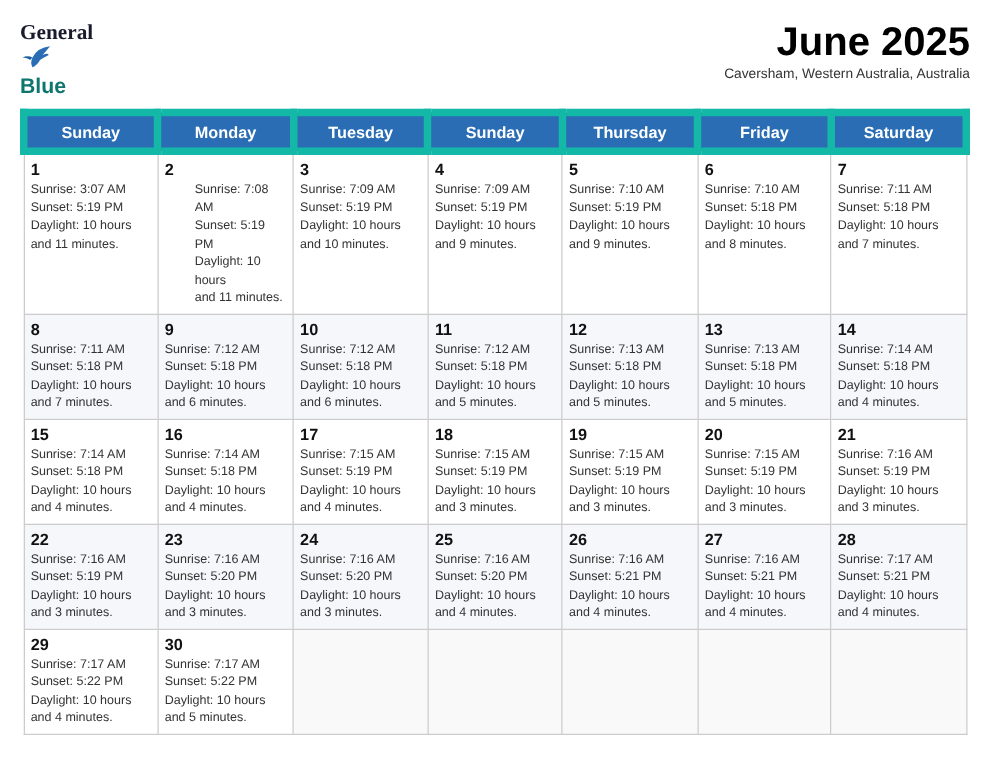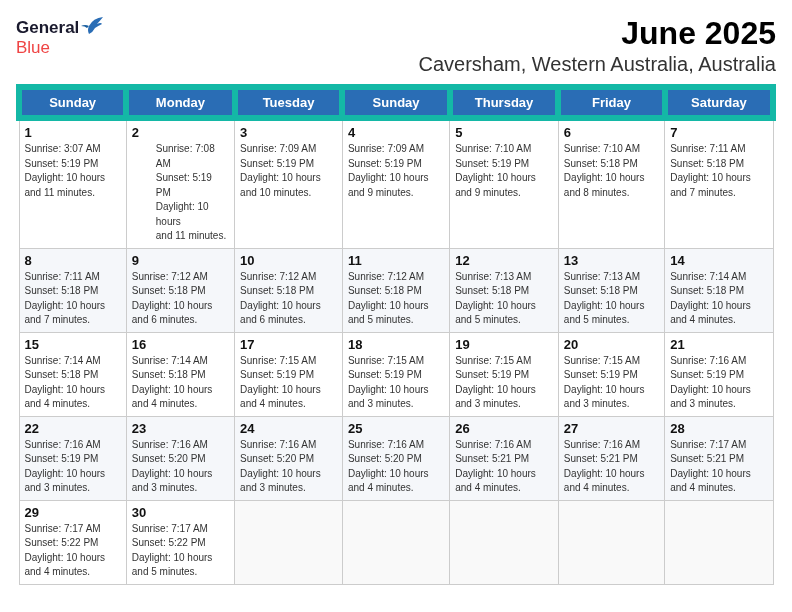--- a/index.html
+++ b/index.html
@@ -24,21 +24,21 @@
     .title-block {
       text-align: right;
     }
     .month-title {
       font-size: 32px;
       font-weight: bold;
       color: #000000;
       line-height: 1.1;
     }
     .location-title {
-      font-size: 20px;
+      font-size: 11px;
       color: #333;
       margin-top: 2px;
     }
     .calendar {
       width: 100%;
       border-collapse: collapse;
       border: 1px solid #bbb;
     }
     .calendar th {
       background: #2a6db5;
@@ -72,24 +72,26 @@
     .day-info {
       font-size: 10px;
       color: #333;
       line-height: 1.45;
     }
     .empty-cell {
       background: #f9f9f9 !important;
     }
     .logo-row {
       display: flex;
-      align-items: flex-end;
+      flex-direction: column;
+      align-items: flex-start;
+      font-family: Liberation Serif, serif;
     }
     .logo-text-general { color: #1a1a2e; font-size: 17px; font-weight: bold; }
-    .logo-text-blue { color: #ef4444; font-size: 17px; font-weight: normal; }
+    .logo-text-blue { color: #0f766e; font-size: 17px; font-weight: bold; }
   </style>
 </head>
 <body>
 
 <div class="header">
   <div class="logo">
     <div class="logo-row">
       <span class="logo-text-general">General</span>
       <span style="display:inline-block;margin-left:2px;vertical-align:middle;">
         <svg width="22" height="18" viewBox="0 0 22 18">

